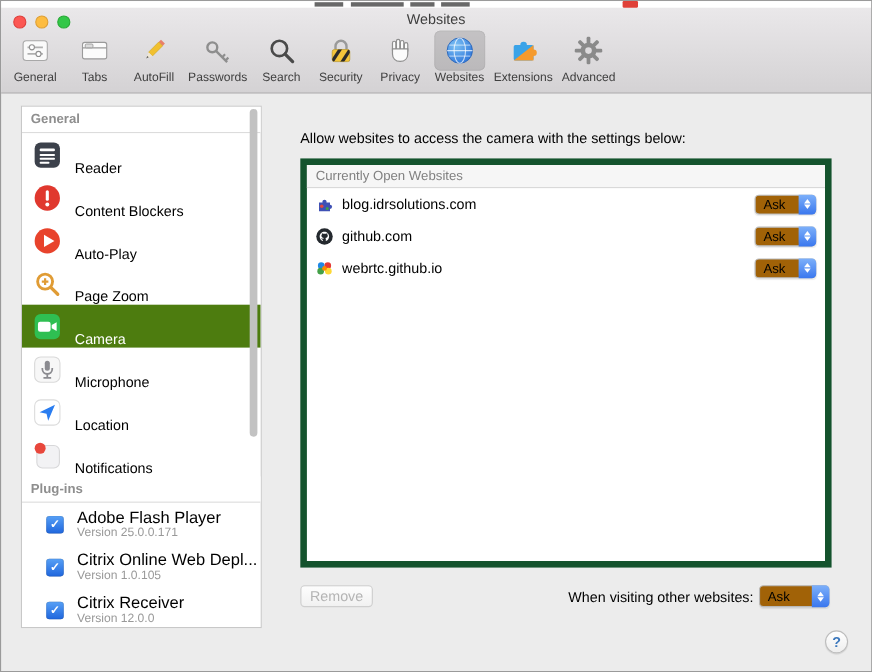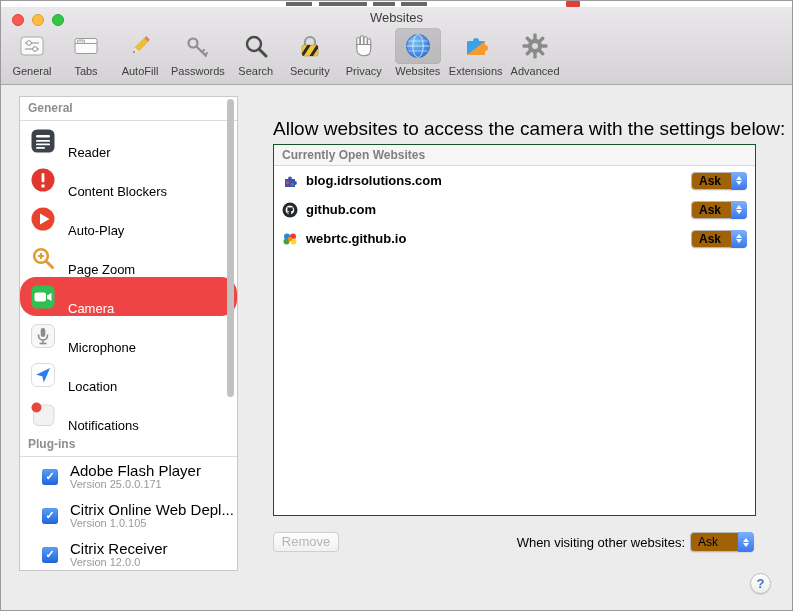--- a/index.html
+++ b/index.html
@@ -27,35 +27,35 @@
   .tb-item.selected .tb-icon-wrap { background:rgba(0,0,0,0.14); box-shadow:inset 0 0 1px rgba(0,0,0,0.3); }
   .tb-label { font-size:11px; color:#404040; margin-top:1px; white-space:nowrap; }
 
   
   .sidebar { position:absolute; left:18px; top:95px; width:219px; height:475px; background:#fff;
              border:1px solid #c8c8c8; overflow:hidden; }
   .side-header { height:24px; line-height:23px; padding-left:8px; font-size:12px; font-weight:bold;
                  color:#8e8e8e; border-bottom:1px solid #dcdcdc; background:#fff; }
   .side-item { height:39px; display:flex; align-items:center; padding-left:10px; gap:12px; }
   .side-item .label { font-size:13px; color:#000;margin-top:23px; }
-  .side-item.selected { background:#ef4444;border-radius:16px; }
+  .side-item.selected { background:#4d7c0f; }
   .side-item.selected .label { color:#fff; }
   .plugin-row { height:39px; display:flex; align-items:center; padding-left:22px; gap:12px; }
   .checkbox { width:16px; height:16px; border-radius:3px; background:linear-gradient(#57a0f6,#1f66dd);
               color:#fff; font-size:11px; font-weight:bold; display:flex; align-items:center; justify-content:center;
               box-shadow:inset 0 0 1px rgba(0,0,0,.4); flex:none; }
   .plugin-text { display:flex; flex-direction:column; overflow:hidden; }
   .plugin-name { font-size:15px; color:#000; line-height:15px; white-space:nowrap; }
   .plugin-version { font-size:11px; color:#999; line-height:13px; white-space:nowrap; }
   .scroll-thumb { position:absolute; right:3px; top:2px; width:7px; height:298px; background:#c2c2c2; border-radius:4px; }
 
   
-  .description { position:absolute; left:272px; top:117px; font-size:19px; color:#000; }
+  .description { position:absolute; left:272px; top:117px; font-size:13px; color:#000; }
   .sites-table { position:absolute; left:272px; top:143px; width:483px; height:372px; background:#fff;
-                 border:1px solid #14532d;font-weight:bold; }
+                 border:6px solid #14532d; }
   .table-header { height:21px; line-height:21px; padding-left:8px; font-size:12px; color:#808080;
                   background:#f6f6f6; border-bottom:1px solid #d9d9d9; }
   .site-row { height:29px; display:flex; align-items:center; padding:0 8px; gap:8px; }
   .site-name { font-size:13px; color:#000; }
   .favicon { width:16px; height:16px; flex:none; }
 
   .popup { position:relative; height:18px; width:56px; background:#a16207; border:1px solid #b9b9b9;
            border-radius:4px; margin-left:auto; box-shadow:0 1px 1px rgba(0,0,0,.08); }
   .popup-label { display:block; font-size:12px; color:#000; line-height:16px; padding-left:7px; }
   .stepper { position:absolute; right:-1px; top:-1px; width:16px; height:18px;

